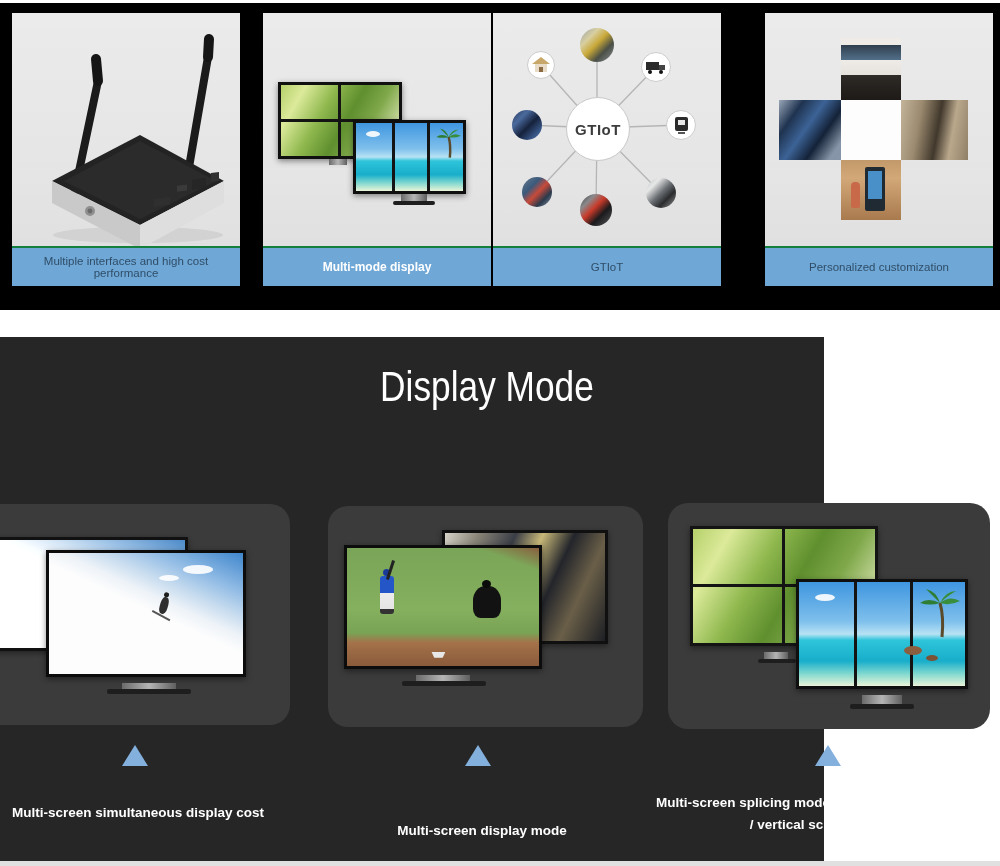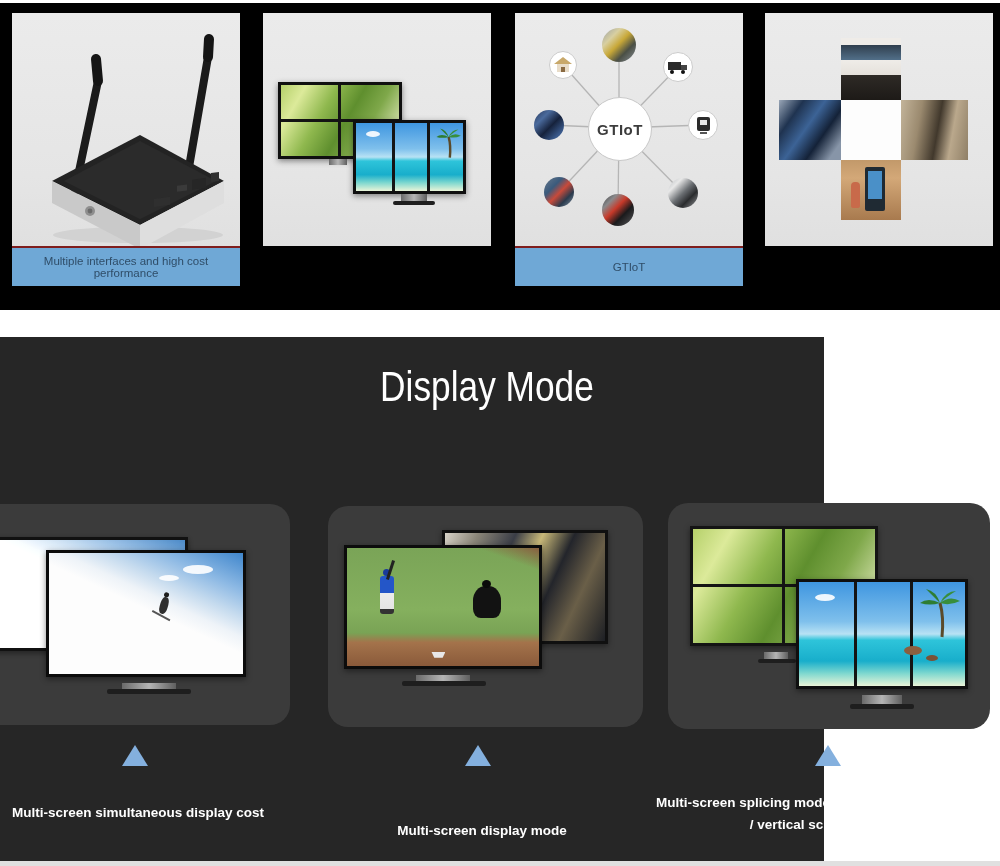--- a/index.html
+++ b/index.html
@@ -3,25 +3,25 @@
 <meta charset="utf-8">
 <style>
   html,body{margin:0;padding:0;background:#fff;}
   .page{position:relative;width:1000px;height:866px;overflow:hidden;background:#fff;
         font-family:"Liberation Sans",sans-serif;}
 
   
   .top-section{position:absolute;left:0;top:0;width:1000px;height:310px;background:#000;}
   .top-line{position:absolute;left:0;top:0;width:1000px;height:3px;background:#fff;z-index:6;}
   .card{position:absolute;top:13px;width:228px;height:275px;}
-  .card1{left:12px}.card2{left:263px}.card3{left:515px}.card4{left:765px}
+  .card1{left:12px}.card2{left:263px}.card3{left:493px}.card4{left:765px}
   .card-image{position:absolute;left:0;top:0;width:228px;height:233px;overflow:hidden;
               background:linear-gradient(180deg,#ebebeb 0%,#e5e5e5 70%,#e0e0e0 100%);}
   .card-bar{position:absolute;left:0;top:233px;width:228px;height:40px;background:#6fa8d6;
-            border-top:2px solid #7f1d1d;display:flex;align-items:center;justify-content:center;
+            border-top:2px solid #15803d;display:flex;align-items:center;justify-content:center;
             text-align:center;font-size:11.5px;color:#2f4d68;padding:0 4px;box-sizing:border-box;}
   .card-bar.white{color:#fff;font-weight:bold;font-size:12px;}
 
   
   .frame{position:absolute;box-sizing:border-box;border:3px solid #101010;
          box-shadow:0 2px 6px rgba(0,0,0,.45);}
   .gridline{position:absolute;background:#141414;}
   .gh{left:0;right:0;height:3px;top:50%;margin-top:-2px;}
   .gv{top:0;bottom:0;width:3px;left:50%;margin-left:-2px;}
   .tv1,.tv2{top:0;bottom:0;width:3px;}
@@ -159,20 +159,23 @@
           <svg width="28" height="32" viewBox="0 0 46 52" style="position:absolute;right:1px;top:4px;">
             <path d="M26 50 Q28 30 24 16" stroke="#5a4a2a" stroke-width="4" fill="none"></path>
             <path d="M24 16 Q12 10 4 16 Q14 19 24 16" fill="#2e7d32"></path>
             <path d="M24 16 Q34 8 44 14 Q34 19 24 16" fill="#388e3c"></path>
             <path d="M24 16 Q20 4 10 2 Q18 10 24 16" fill="#2e7d32"></path>
             <path d="M24 16 Q30 4 40 4 Q30 10 24 16" fill="#388e3c"></path>
           </svg>
         </div>
         <div class="stand-neck" style="left:138px;top:181px;width:26px;height:7px;"></div>
         <div class="stand-base" style="left:130px;top:188px;width:42px;height:4px;"></div>
+      </div>
+      <div class="card-bar white">
+        <span>Multi-mode display</span>
       </div>
     </div>
 
     <div class="card card3">
       <div class="card-image">
         <svg width="228" height="233" style="position:absolute;left:0;top:0;z-index:1;">
           <g stroke="#b5b5b5" stroke-width="1.3">
             <line x1="104" y1="115" x2="104" y2="32"></line>
             <line x1="104" y1="115" x2="48" y2="52"></line>
             <line x1="104" y1="115" x2="163" y2="54"></line>
@@ -225,20 +228,23 @@
         <div class="c4cell c4-left"></div>
         <div class="c4cell c4-center"></div>
         <div class="c4cell c4-right"></div>
         <div class="c4cell c4-bottom">
           <div class="person"></div>
           <div class="kiosk">
             <div class="kiosk-screen"></div>
           </div>
         </div>
       </div>
+      <div class="card-bar">
+        <span>Personalized customization</span>
+      </div>
     </div>
   </div>
 
   <div class="white-band"></div>
 
   <div class="dark-section">
     <div class="dm-title">Display Mode</div>
 
     <div class="panel panel1">
       <div class="frame snow-bg" style="left:14px;top:33px;width:198px;height:114px;filter:brightness(1.04) saturate(.85);">

